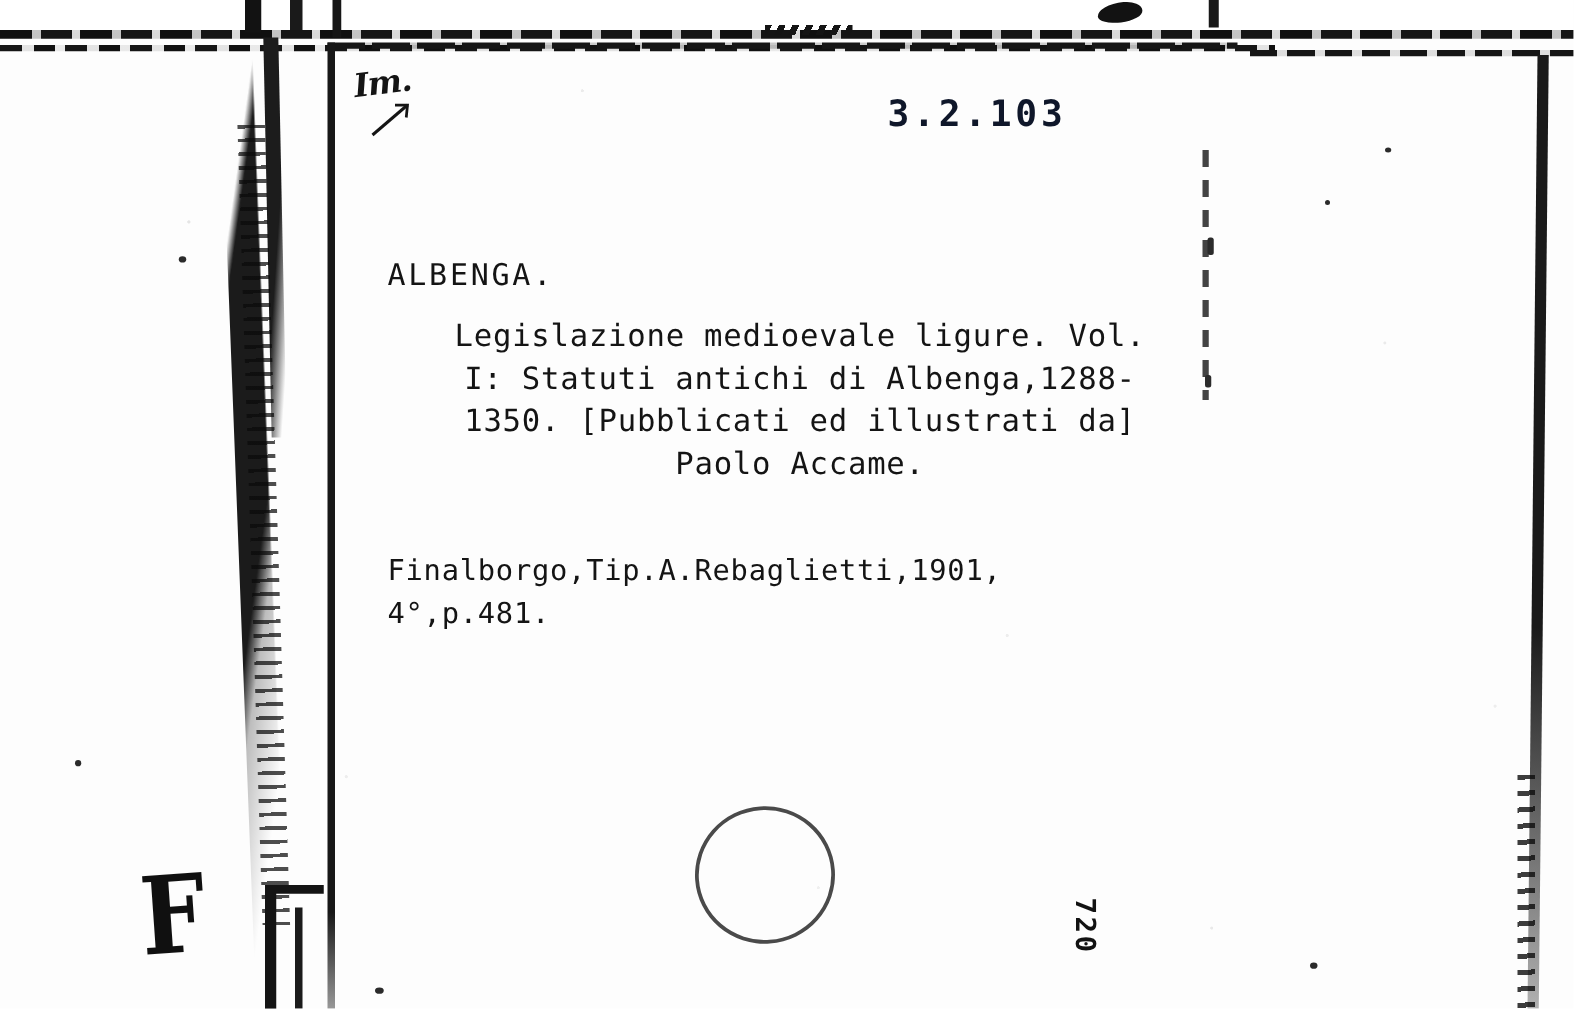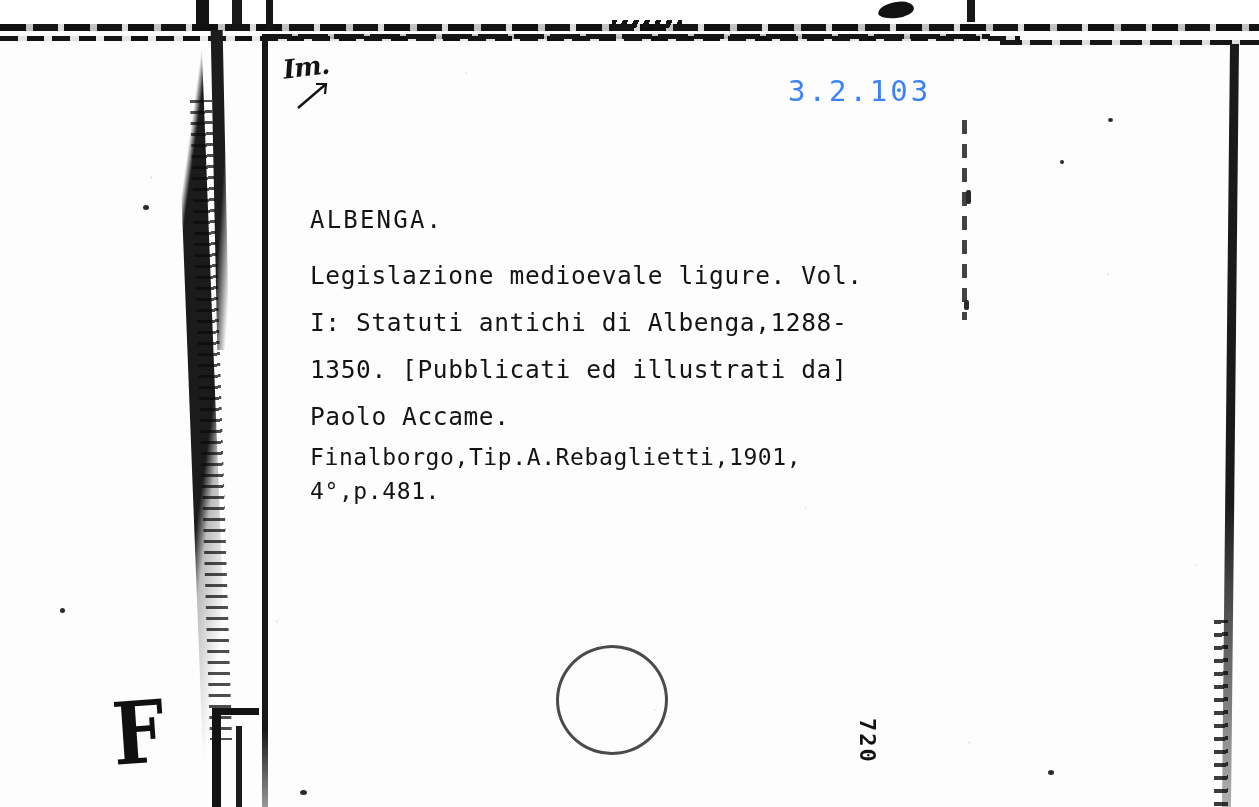--- a/index.html
+++ b/index.html
@@ -166,45 +166,47 @@
   }
   .hand-stroke {
     position: absolute;
     left: 296px; top: 82px;
     width: 34px; height: 30px;
   }
 
   
   .callnum {
     position: absolute;
-    left: 788px; top: 74px;
+    left: 710px; top: 74px;
     font-size: 29px;
     letter-spacing: 3px;
-    color: #3b82f6;
+    color: #0f172a;
     font-family: "DejaVu Sans Mono", monospace;
+    font-weight: bold;
   }
 
   
   .heading {
     position: absolute;
     left: 310px; top: 190px;
     font-size: 24px;
     letter-spacing: 2.2px;
     color: #141414;
     margin-top: 16px;
   }
   .body-block {
     position: absolute;
     left: 310px; top: 252px;
     width: 660px;
     font-size: 24.5px;
-    line-height: 47px;
+    line-height: 34px;
     letter-spacing: .6px;
     color: #141414;
     white-space: pre;
+    text-align: center;
   }
   .imprint-block {
     position: absolute;
     left: 310px; top: 440px;
     width: 660px;
     font-size: 23px;
     line-height: 34px;
     letter-spacing: .6px;
     color: #141414;
     white-space: pre;

